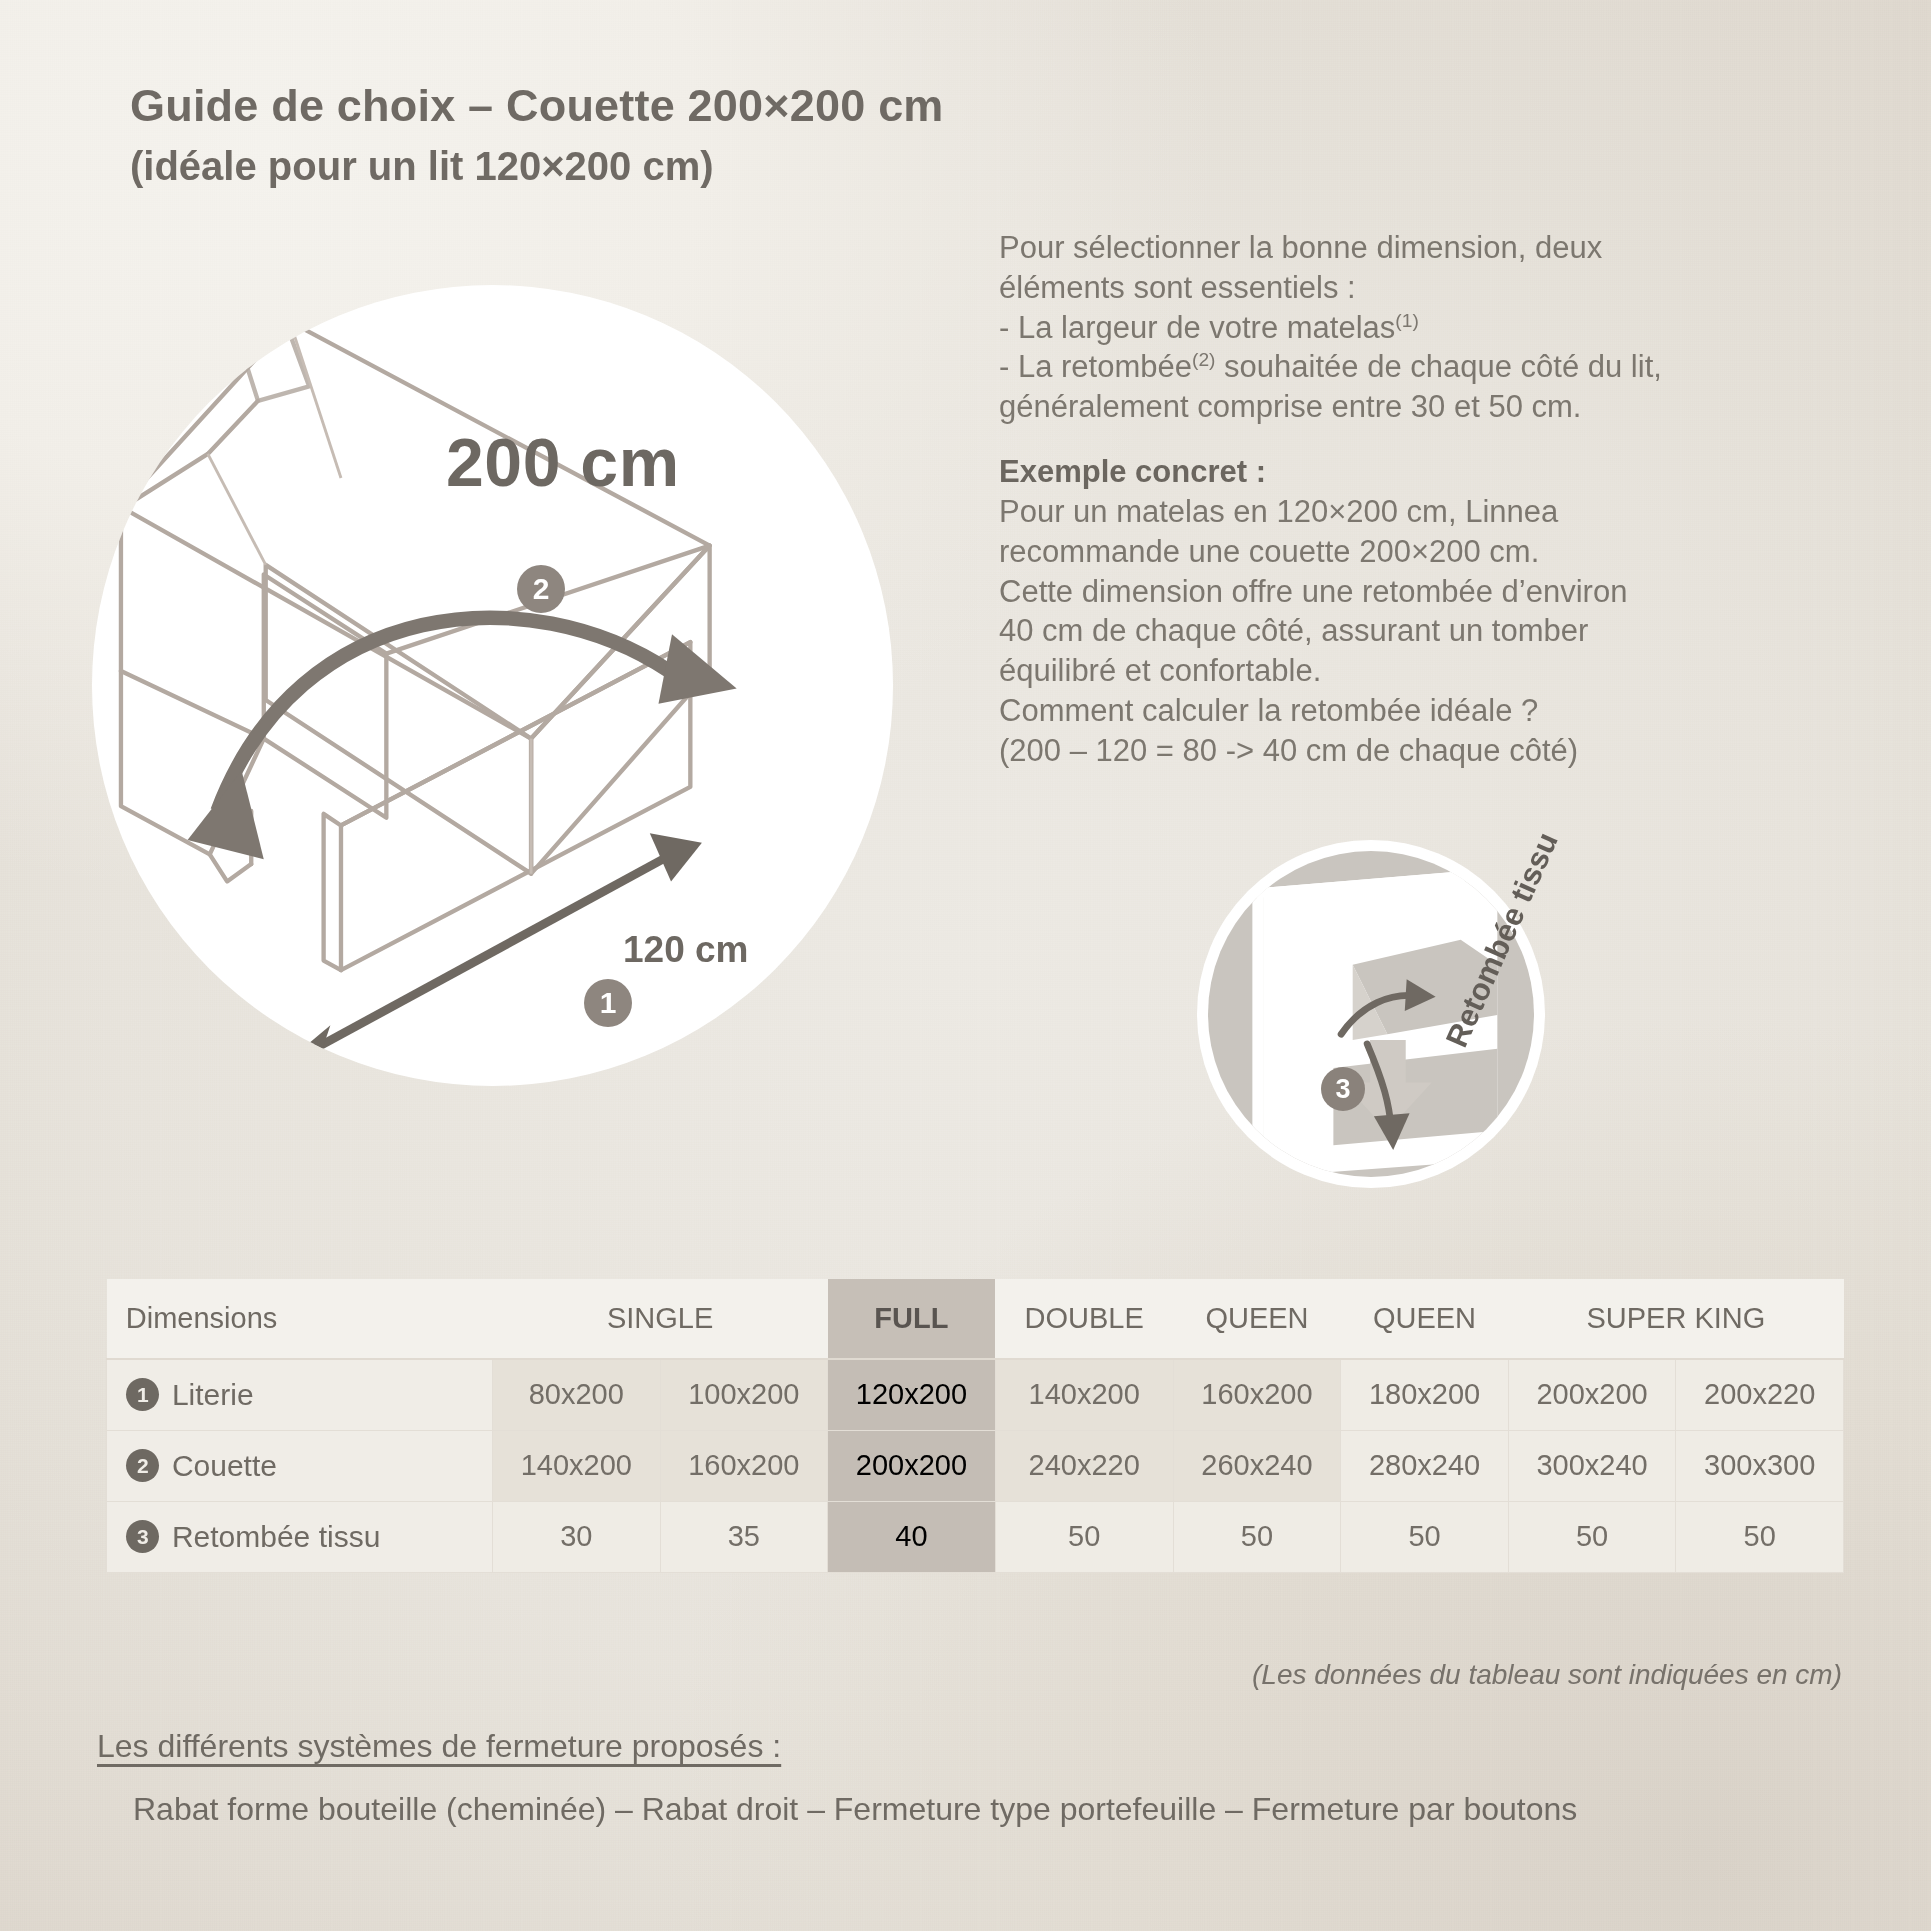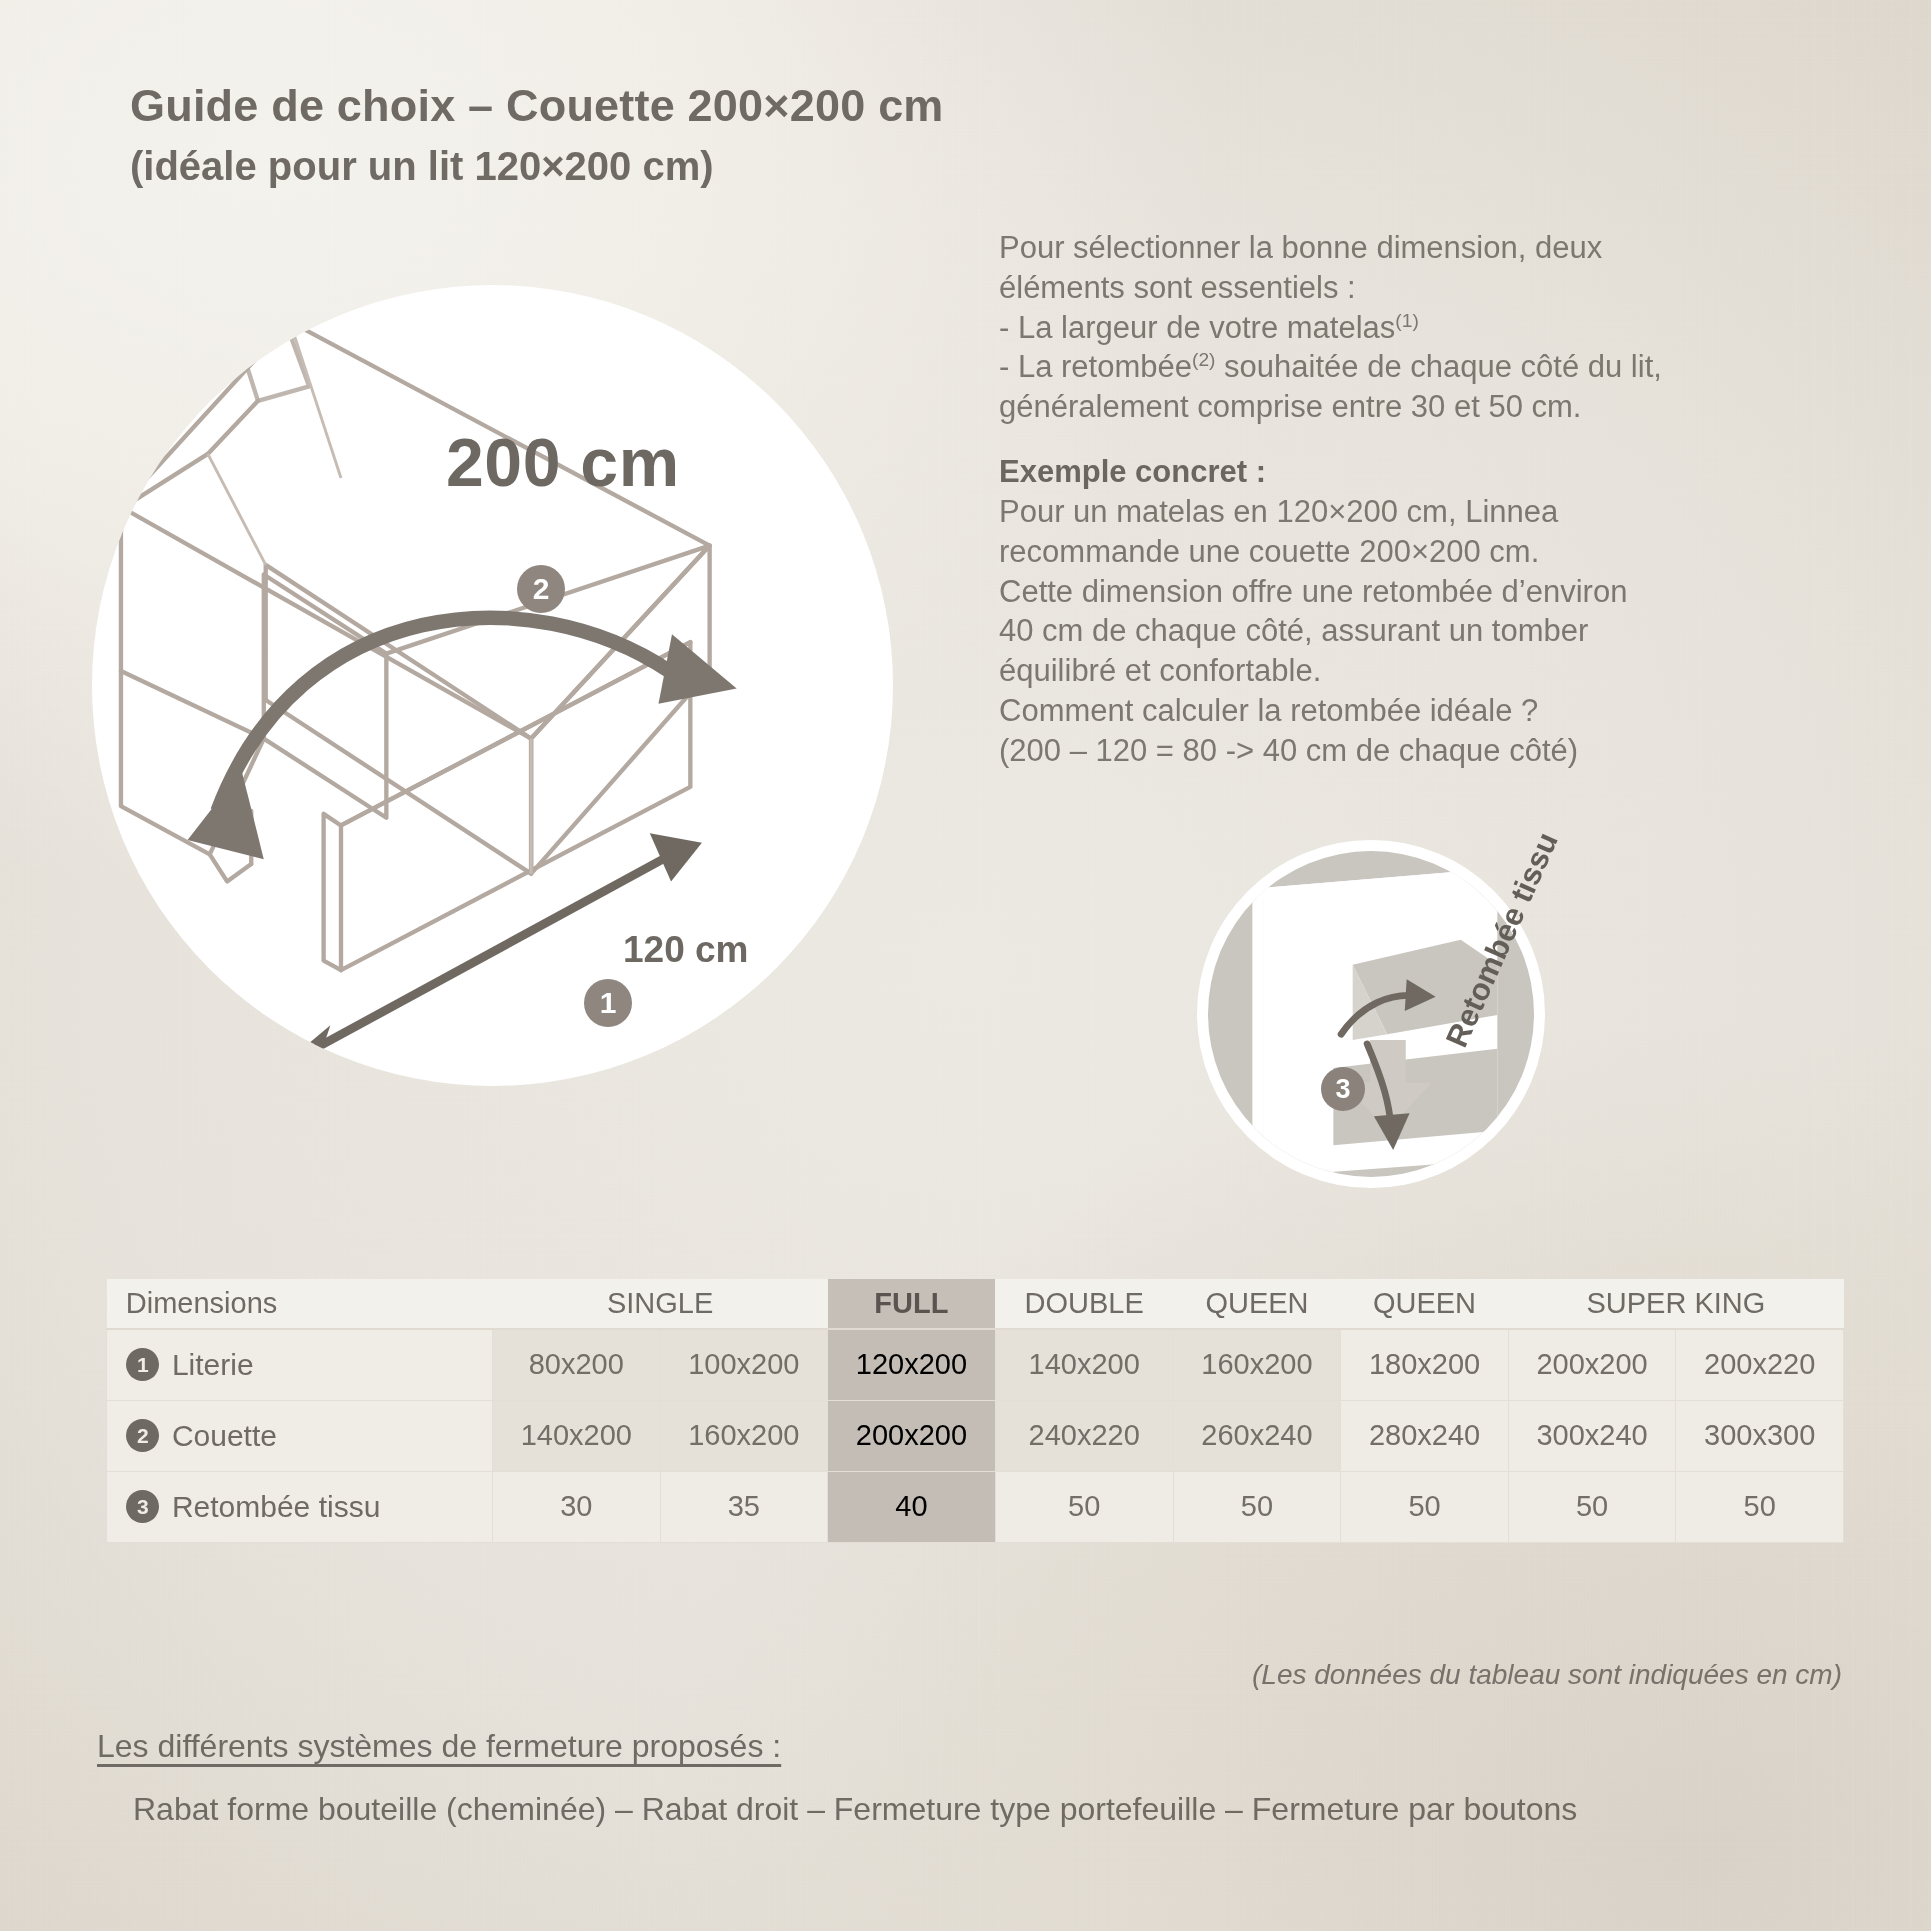--- a/index.html
+++ b/index.html
@@ -169,21 +169,21 @@
   .tbl td, .tbl th {
     border: 1.9px solid #e3ded6;
     font-weight: normal;
     text-align: center;
     padding: 0;
     height: 71px;
     box-sizing: border-box;
   }
   .tbl thead th {
     background: #f3f1ec;
-    height: 50px;
+    height: 80px;
     border-top: none;
     border-left: none;
     border-right: none;
     border-bottom: 2.9px solid #e0dad1;
     color: #6f6a63;
     font-size: 29px;
   }
   .tbl thead th.hdr-dim {
     text-align: left;
     padding-left: 19.3px;

